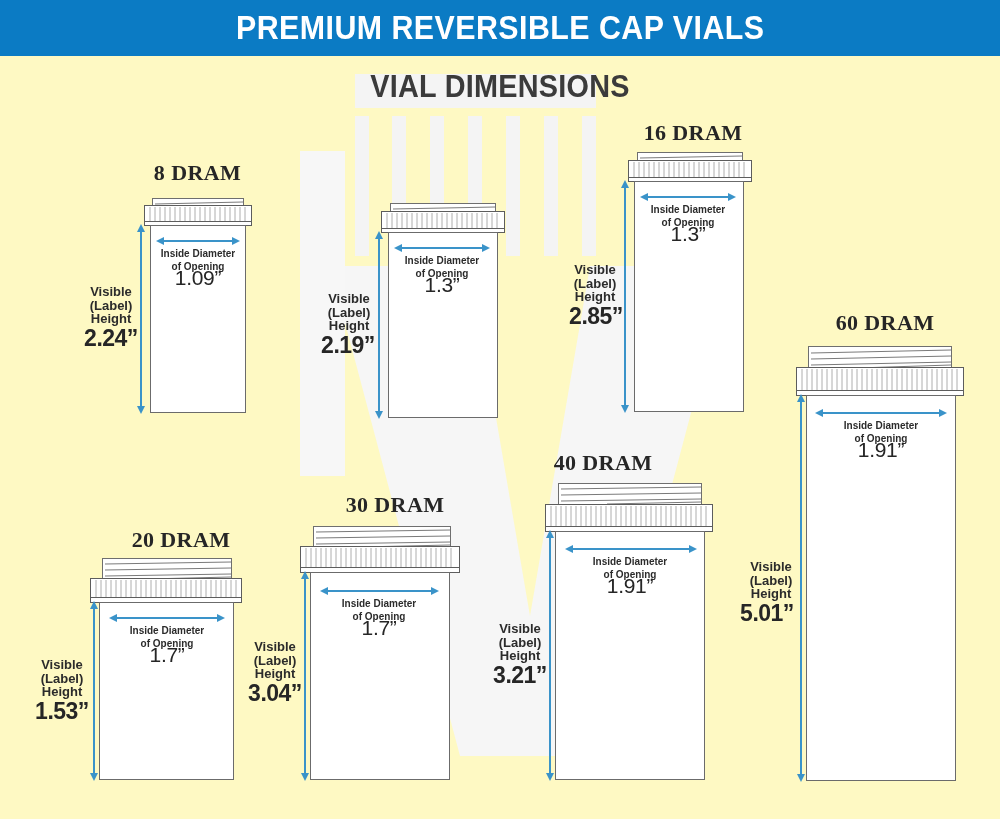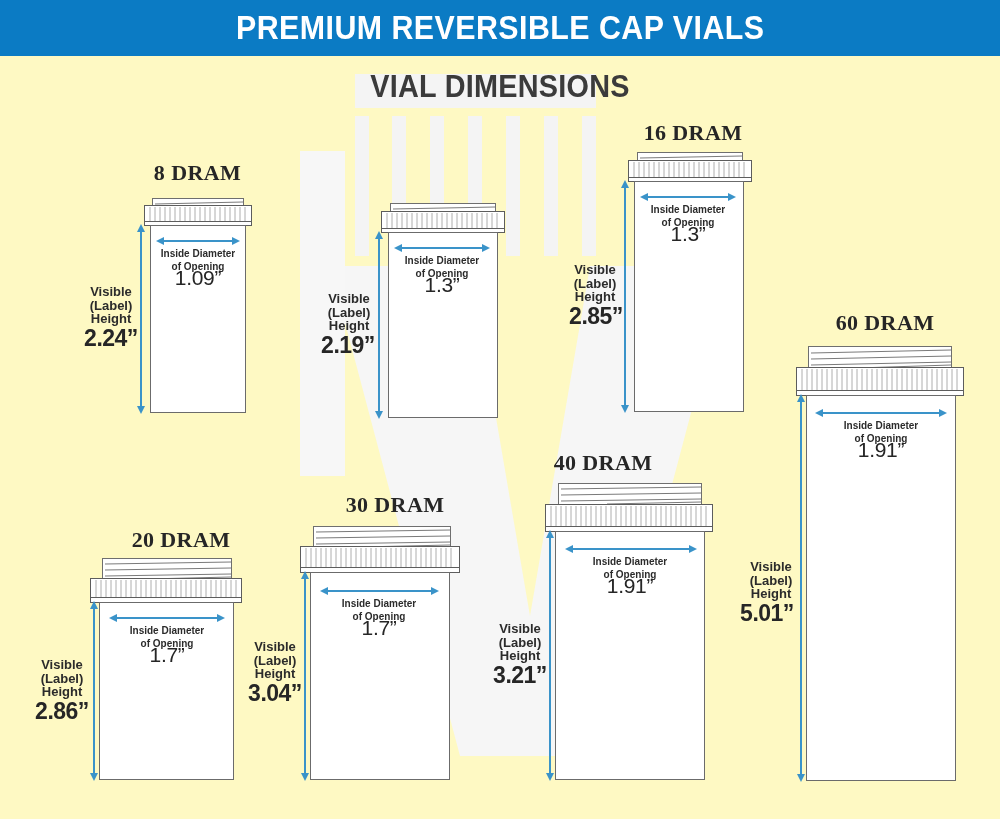--- a/index.html
+++ b/index.html
@@ -505,21 +505,21 @@
       <span>of Opening</span>
     </div>
     <div class="id-value" style="left:111px;top:643px;width:100px;">1.7”</div>
 
     <div class="dim-v" style="left:87px;top:608px;height:166px;"></div>
     <div class="vh-label" style="left:30px;top:658px;width:52px;">
       <span>Visible</span><br>
       <span>(Label)</span><br>
       <span>Height</span>
     </div>
-    <div class="vh-value" style="left:27px;top:698px;width:58px;">2.86”</div>
+    <div class="vh-value" style="left:27px;top:698px;width:58px;">1.53”</div>
   </div>
 
   <div class="vial-group" style="left:0;top:0;width:1000px;height:819px;">
     <div class="vial-title" style="left:300px;top:492px;width:190px;">30 DRAM</div>
 
     <div class="cap-top" style="left:313px;top:526px;width:138px;height:22px;">
       <svg width="138" height="22" viewBox="0 0 138 22" preserveAspectRatio="none">
         <line x1="2" y1="5" x2="136" y2="3" stroke="#7a7a7a" stroke-width="1"></line>
         <line x1="2" y1="11" x2="136" y2="9" stroke="#7a7a7a" stroke-width="1"></line>
         <line x1="2" y1="17" x2="136" y2="15" stroke="#7a7a7a" stroke-width="1"></line>

